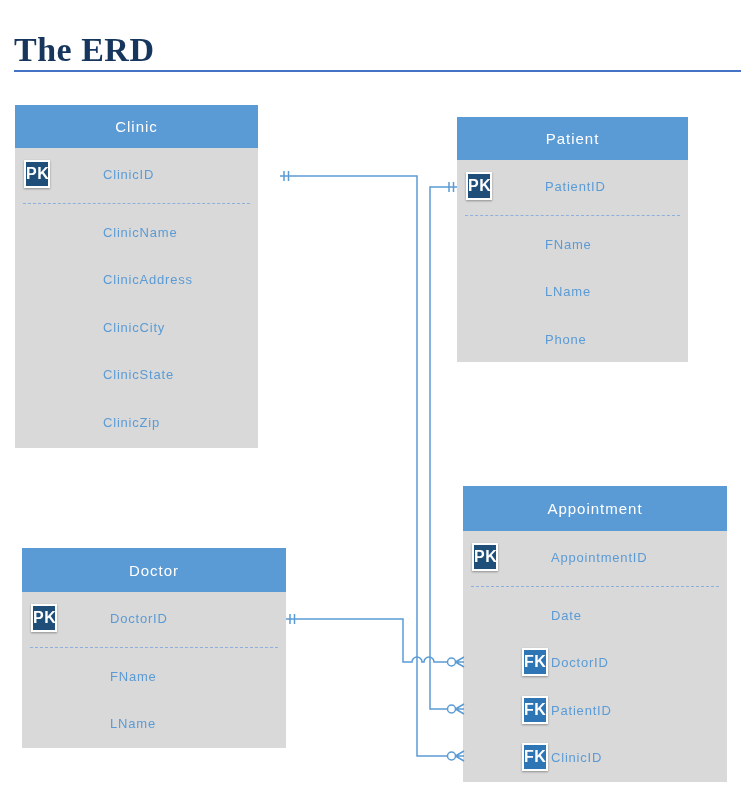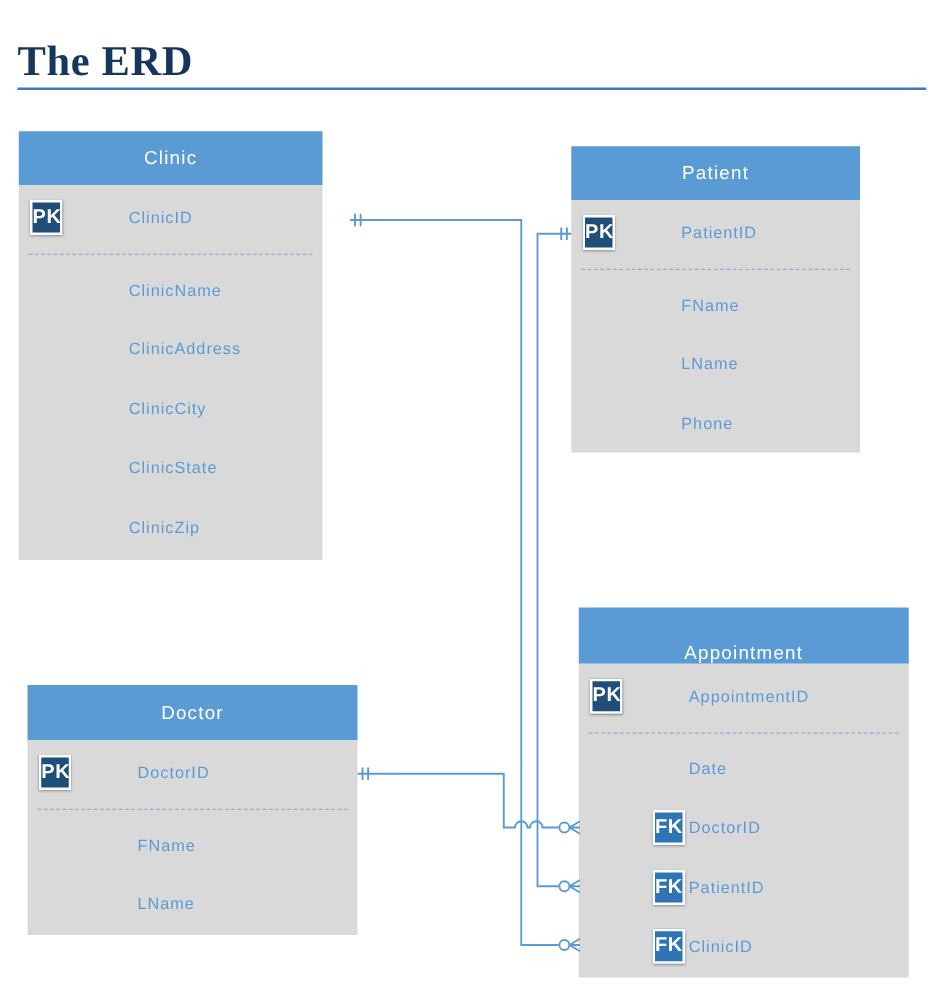--- a/index.html
+++ b/index.html
@@ -29,21 +29,21 @@
 
   .entity-patient{left:457px;top:117px;width:231px;}
   .entity-patient .entity-header{height:43px;}
   .entity-patient .entity-body{height:202px;}
 
   .entity-doctor{left:22px;top:548px;width:264px;}
   .entity-doctor .entity-header{height:44px;}
   .entity-doctor .entity-body{height:156px;}
 
   .entity-appointment{left:463px;top:486px;width:264px;}
-  .entity-appointment .entity-header{height:45px;align-items:flex-end;}
+  .entity-appointment .entity-header{height:45px;}
   .entity-appointment .entity-body{height:251px;}
 
   .attr-row{position:relative;height:47.5px;}
   .attr-row.first{height:52px;}
   .attr-label{
     position:absolute;left:88px;top:50%;transform:translateY(-50%);
     color:var(--attr-text);font-size:13px;letter-spacing:0.8px;white-space:nowrap;
   }
   .key-badge{
     position:absolute;top:50%;transform:translateY(-50%);

